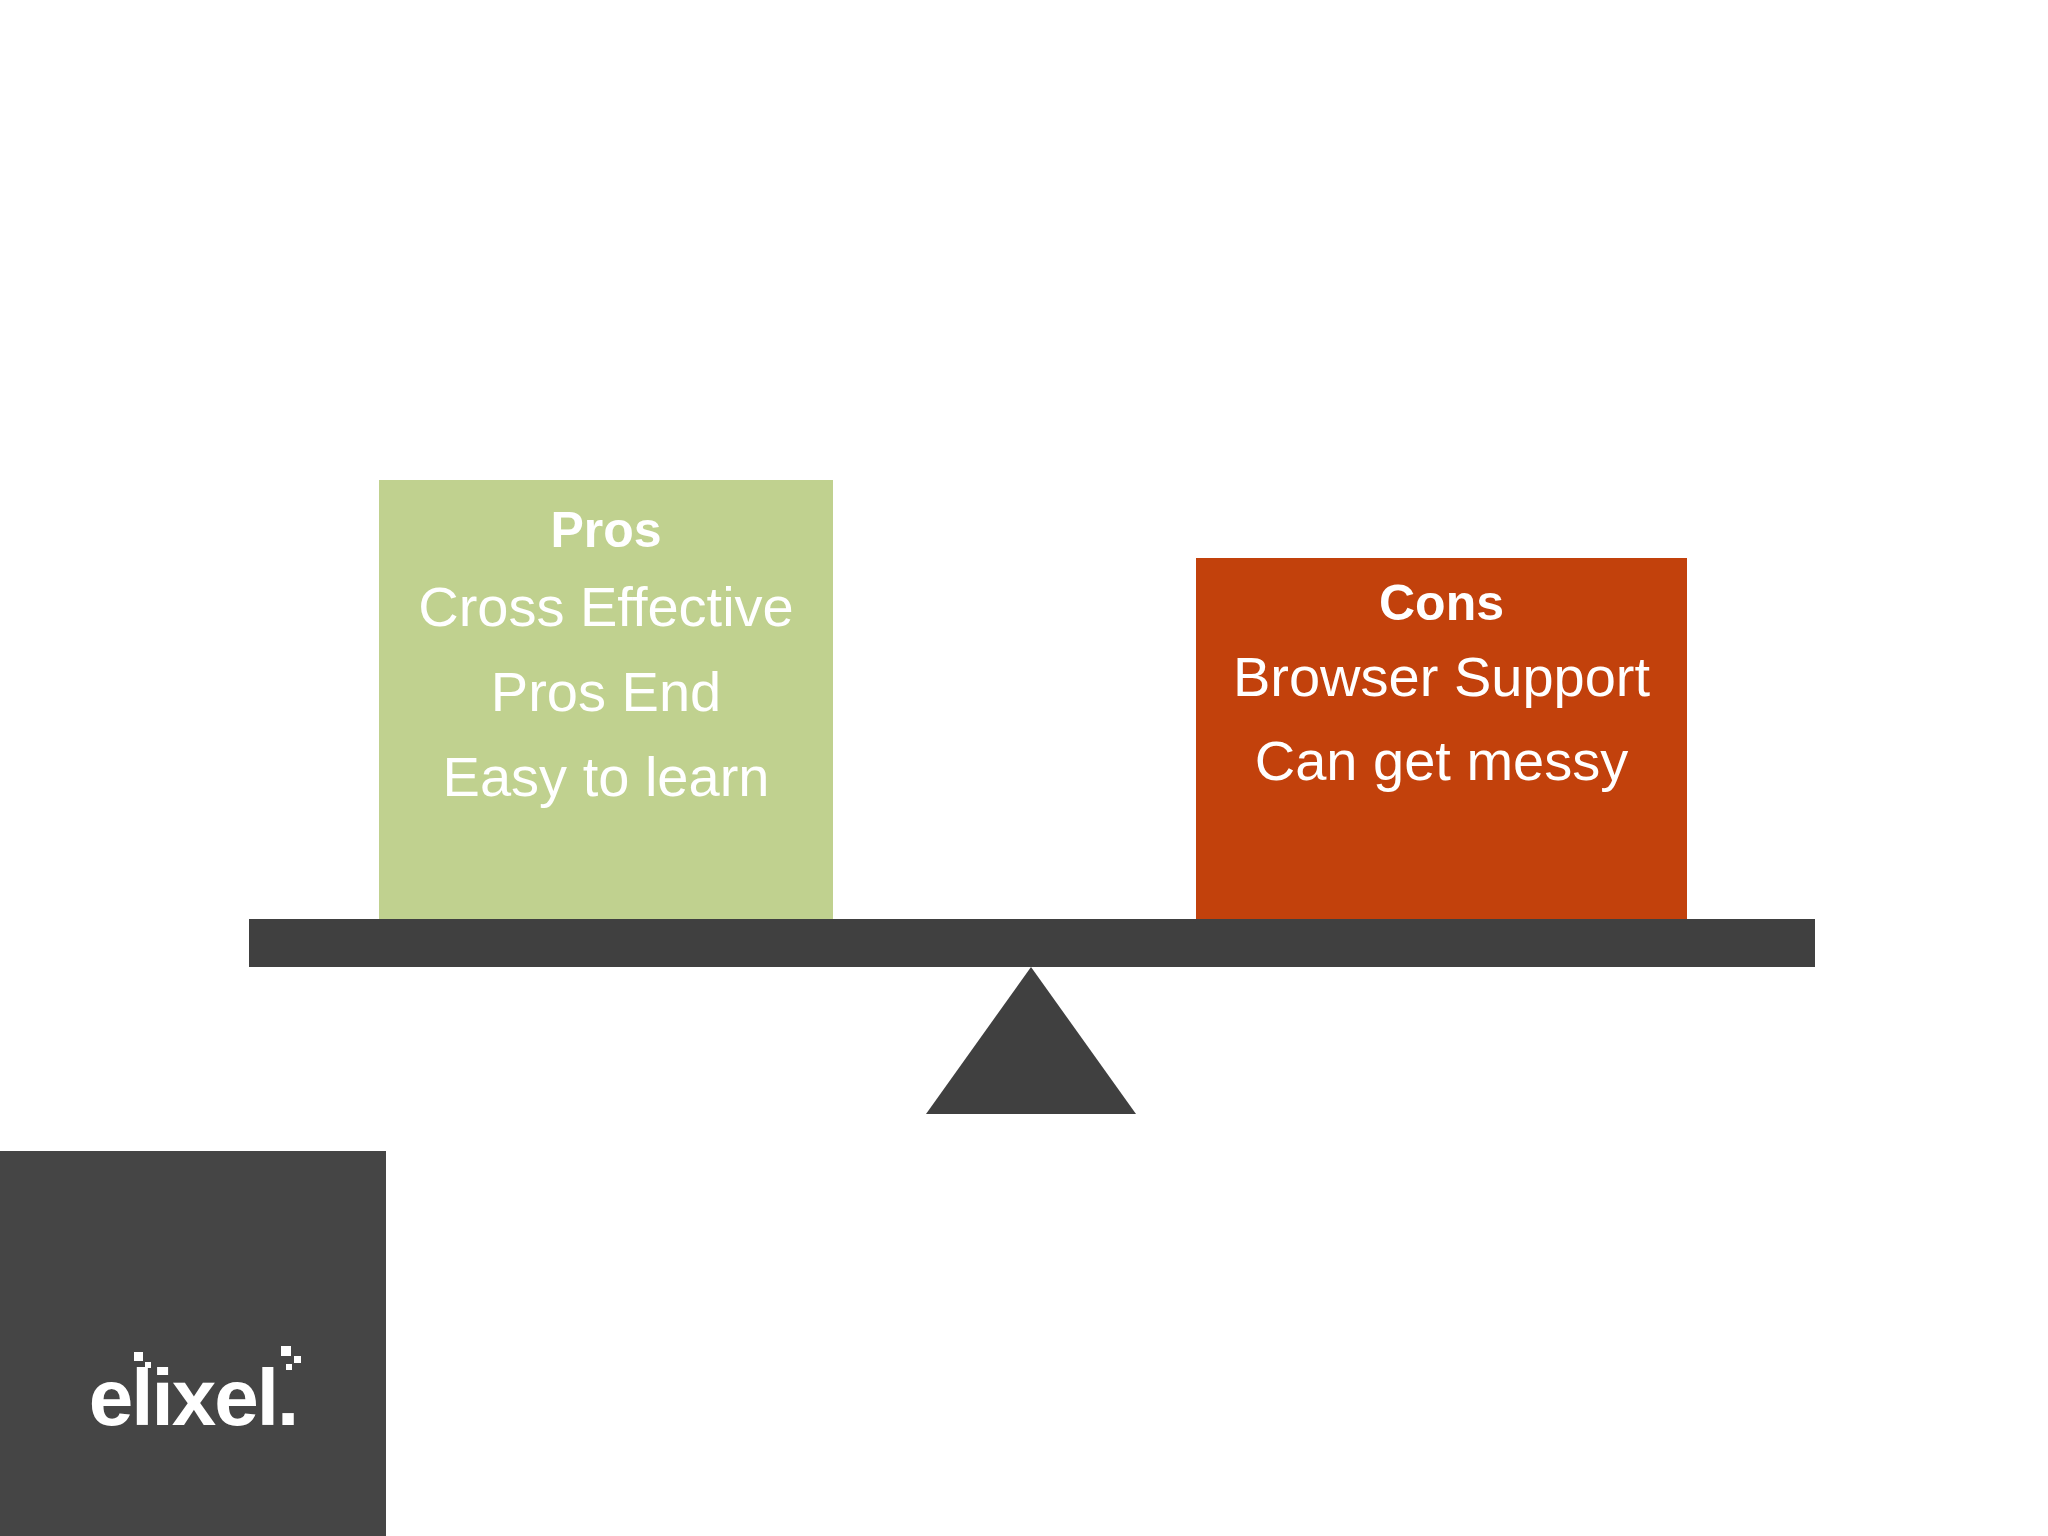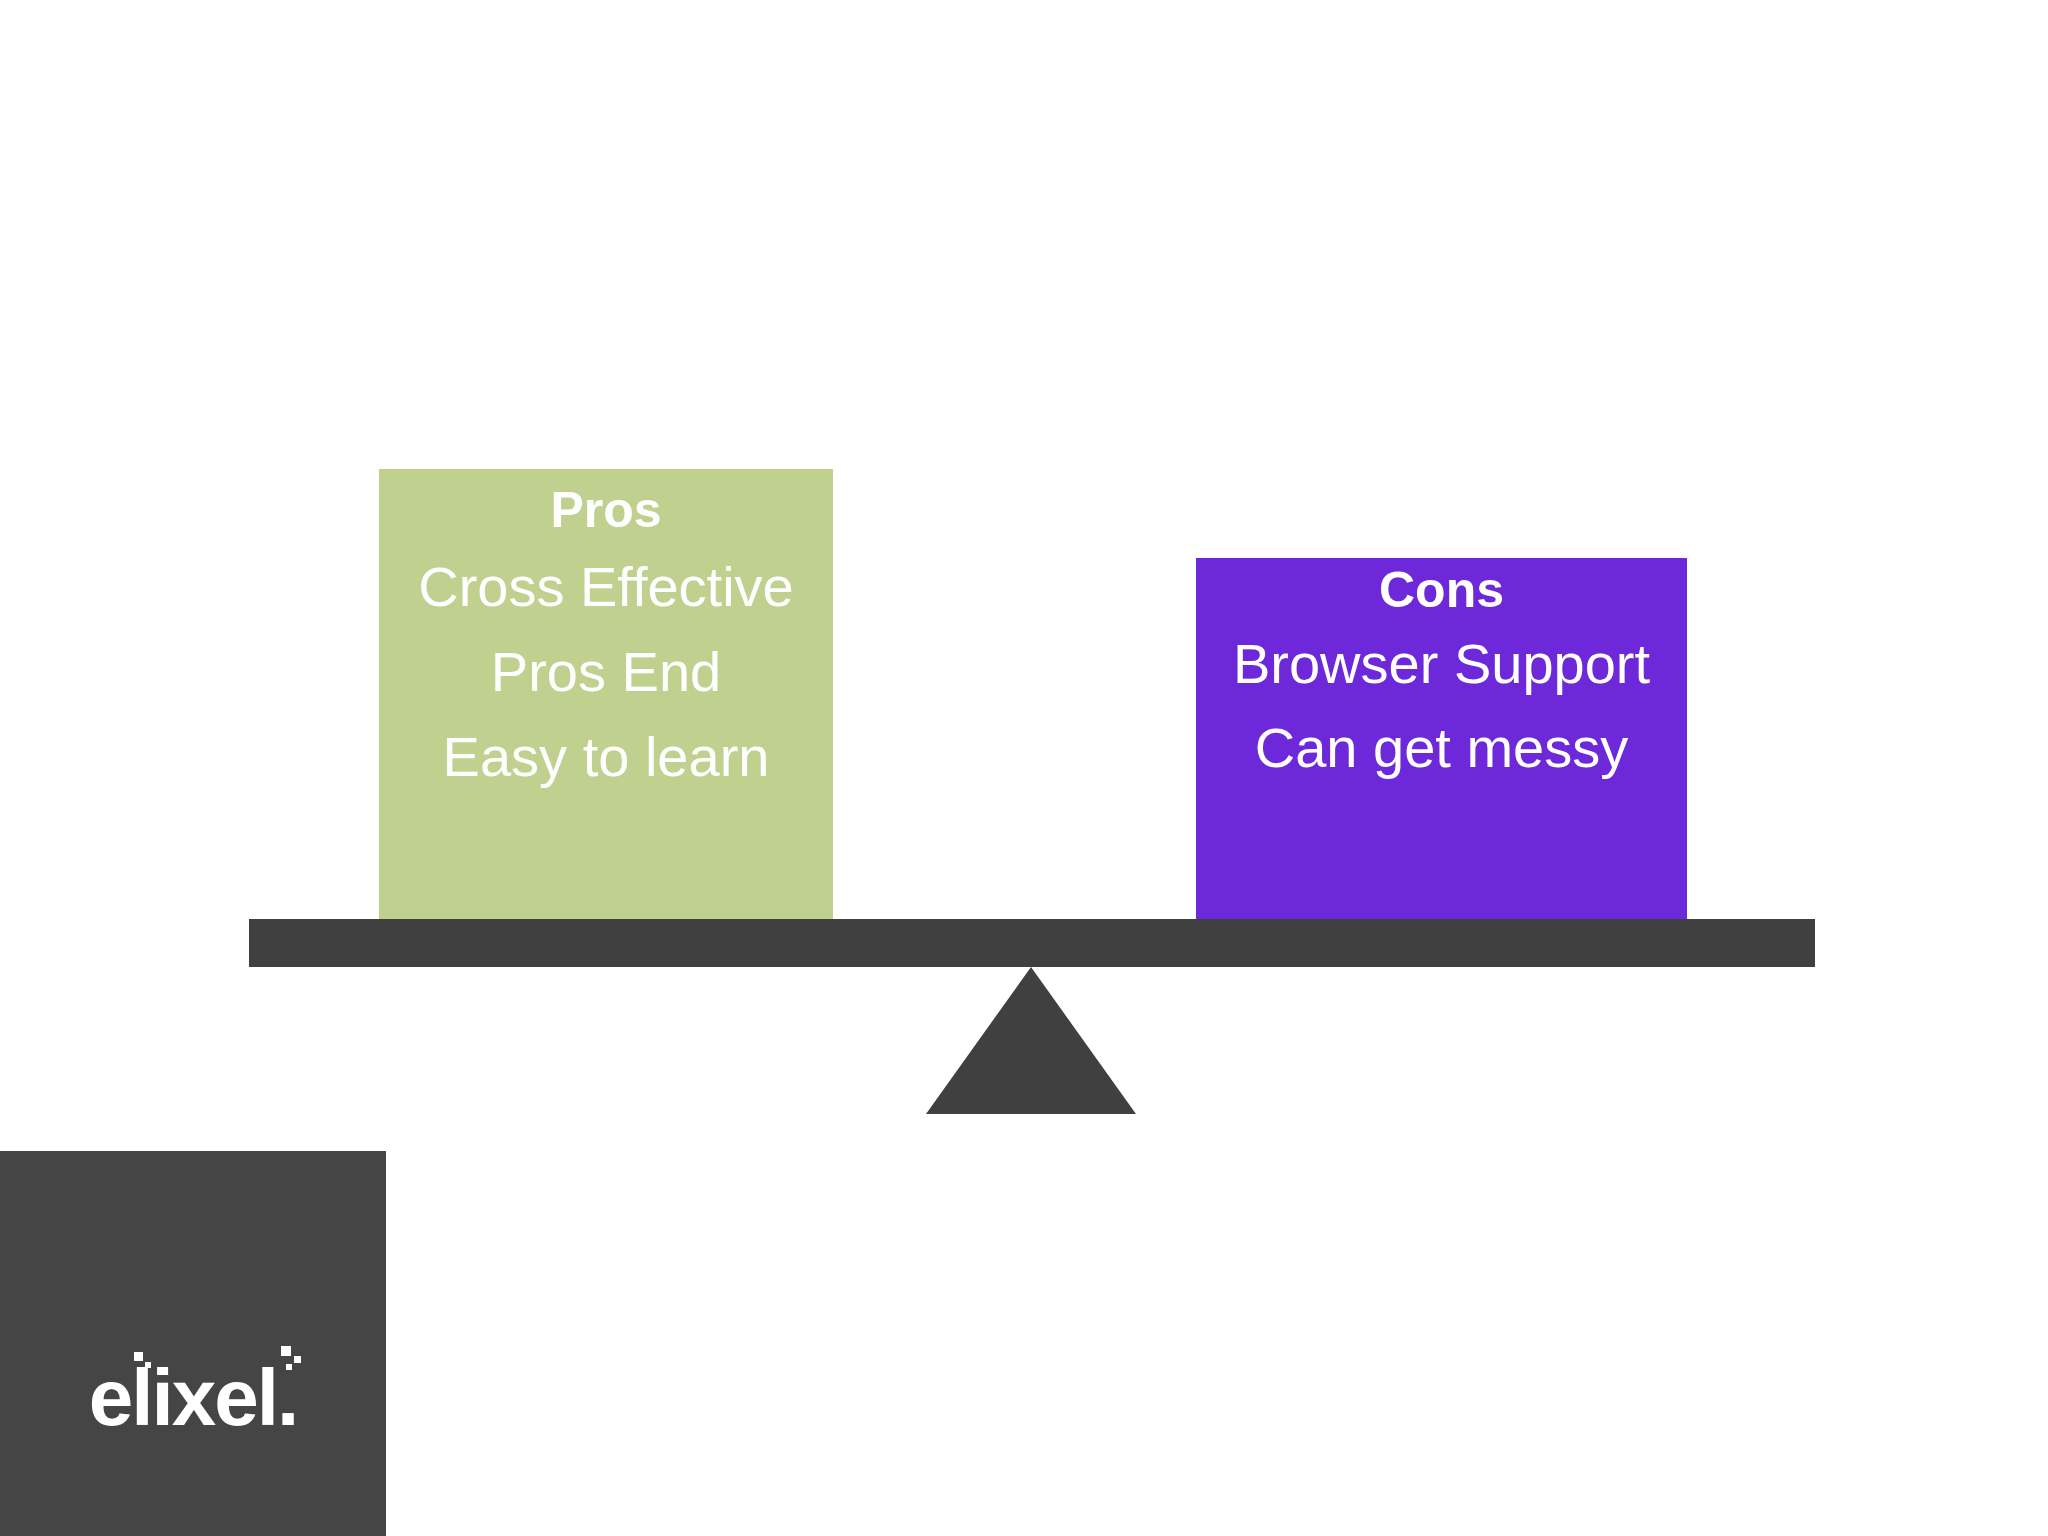--- a/index.html
+++ b/index.html
@@ -39,43 +39,43 @@
   }
 
   .panel-item {
     font-weight: normal;
     line-height: 1.0;
   }
 
   
   #pros-panel {
     left: 379px;
-    top: 469px;
+    top: 480px;
     width: 454px;
     height: 460px;
     background: #c0d18f;
-    padding-top: 16px;
+    padding-top: 25px;
   }
   #pros-panel .panel-title {
     font-size: 50px;
     margin-bottom: 24px;
   }
   #pros-panel .panel-item {
     font-size: 56px;
     margin-bottom: 29px;
   }
 
   
   #cons-panel {
     left: 1196px;
     top: 558px;
     width: 491px;
     height: 362px;
-    background: #6d28d9;
-    padding-top: 7px;
+    background: #c2410c;
+    padding-top: 20px;
   }
   #cons-panel .panel-title {
     font-size: 50px;
     margin-bottom: 21px;
   }
   #cons-panel .panel-item {
     font-size: 56px;
     margin-bottom: 28px;
   }
 

